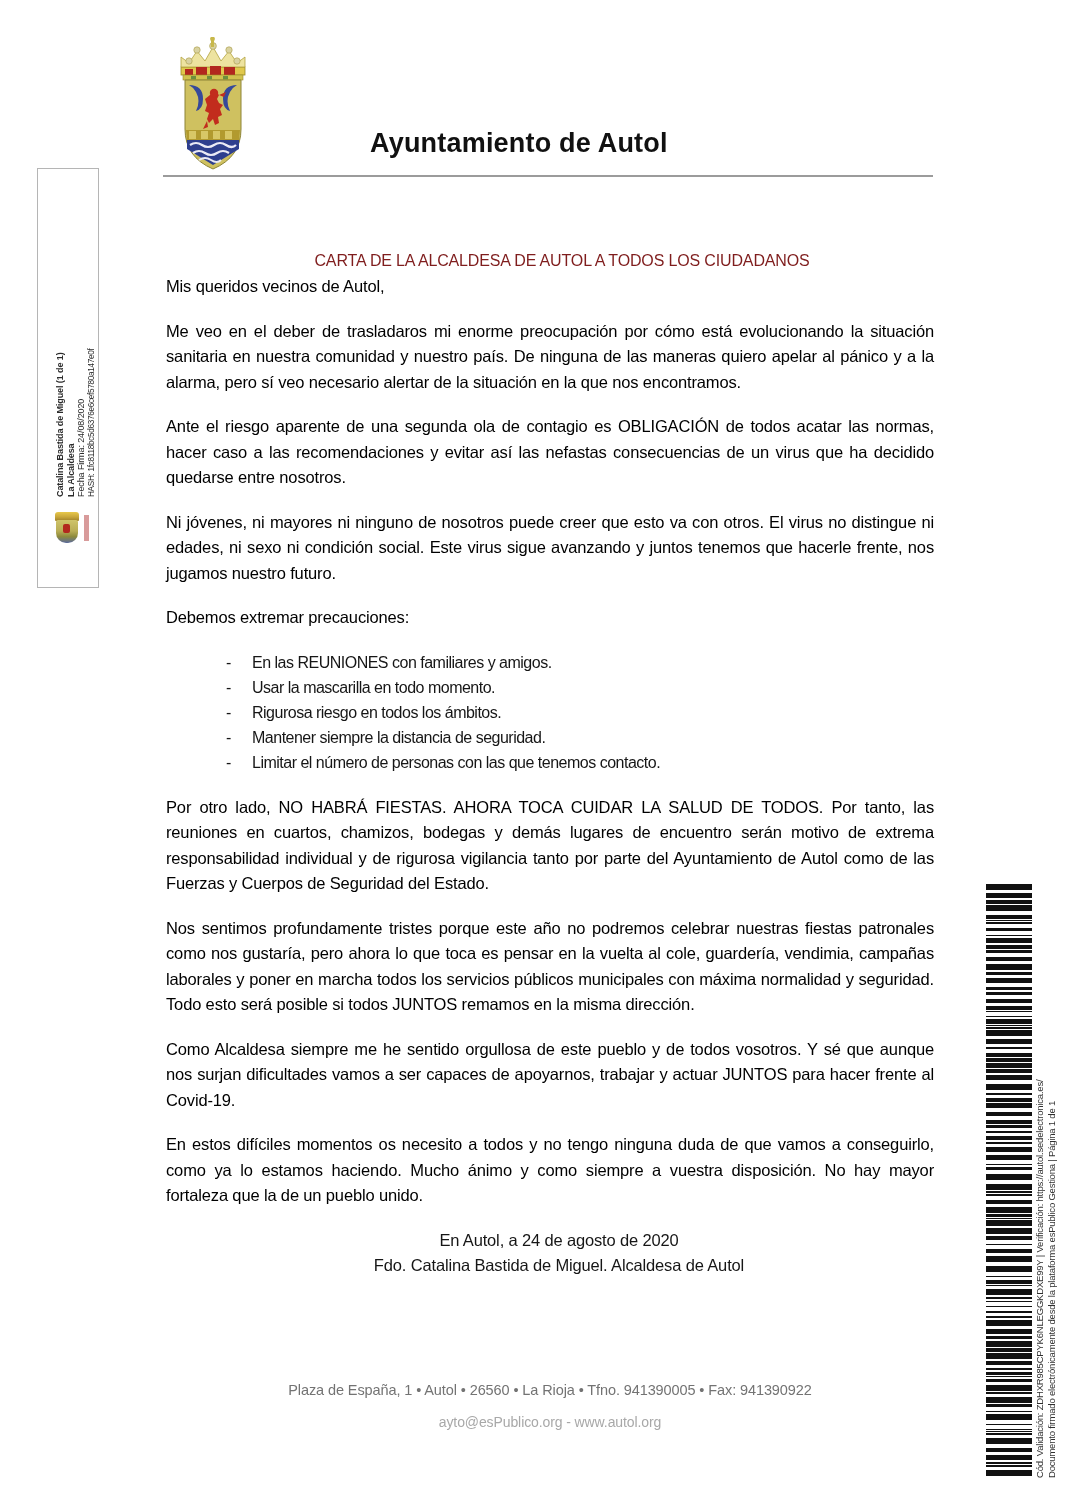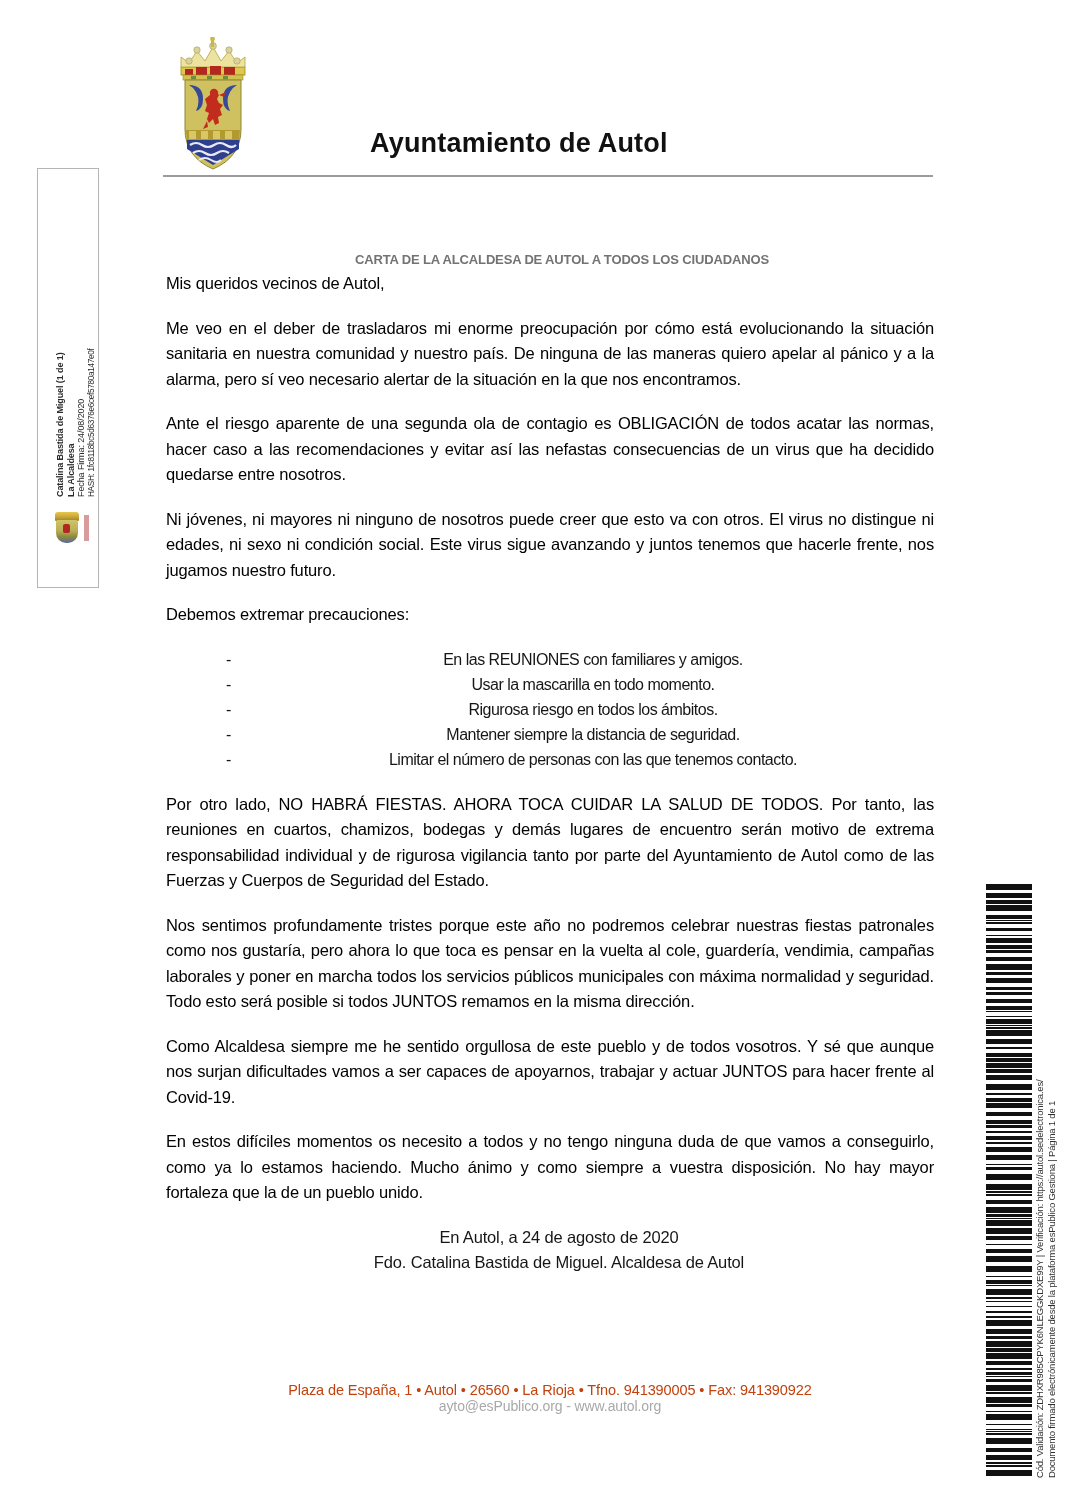--- a/index.html
+++ b/index.html
@@ -143,42 +143,41 @@
 
   
   .doc-body {
     position: absolute;
     left: 166px;
     top: 252px;
     width: 768px;
   }
   .letter-title {
     text-align: center;
-    font-size: 13px;
-    font-weight: bold;
+    font-size: 16px;
+    font-weight: normal;
     letter-spacing: -0.15px;
-    color: #737373;
+    color: #7f1d1d;
     margin: 0 0 4px 0;
     padding-left: 24px;
   }
   p.para {
     margin: 0 0 19px 0;
     font-size: 16.5px;
     line-height: 25.5px;
     text-align: justify;
     color: #000000;
     letter-spacing: -0.15px;
   }
   p.para.nojust { text-align: left; }
 
   ul.precautions {
     list-style: none;
     margin: 12px 0 20px 0;
     padding: 0 0 0 32px;
-    text-align: center;
   }
   ul.precautions li {
     position: relative;
     font-size: 16px;
     line-height: 25px;
     color: #161616;
     padding-left: 54px;
     letter-spacing: -0.5px;
     font-stretch: condensed;
   }
@@ -205,22 +204,23 @@
   
   .doc-footer {
     position: absolute;
     left: 166px;
     top: 1382px;
     width: 768px;
     text-align: center;
   }
   .footer-line1 {
     font-size: 14.5px;
-    color: #c2410c;
+    color: #737373;
     letter-spacing: -0.1px;
+    margin-bottom: 16px;
   }
   .footer-line2 {
     font-size: 14px;
     color: #a8a8a8;
     letter-spacing: -0.1px;
   }
 
   
   .barcode-area {
     position: absolute;

